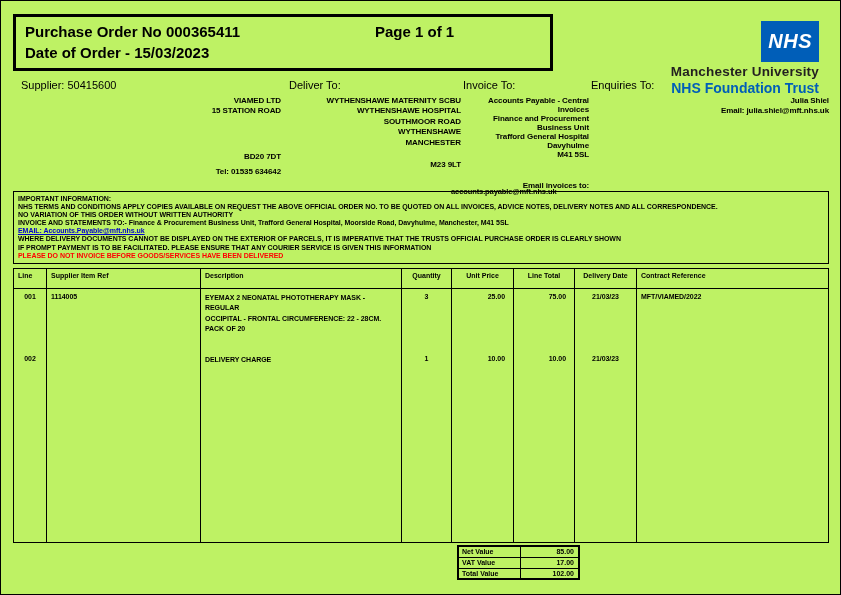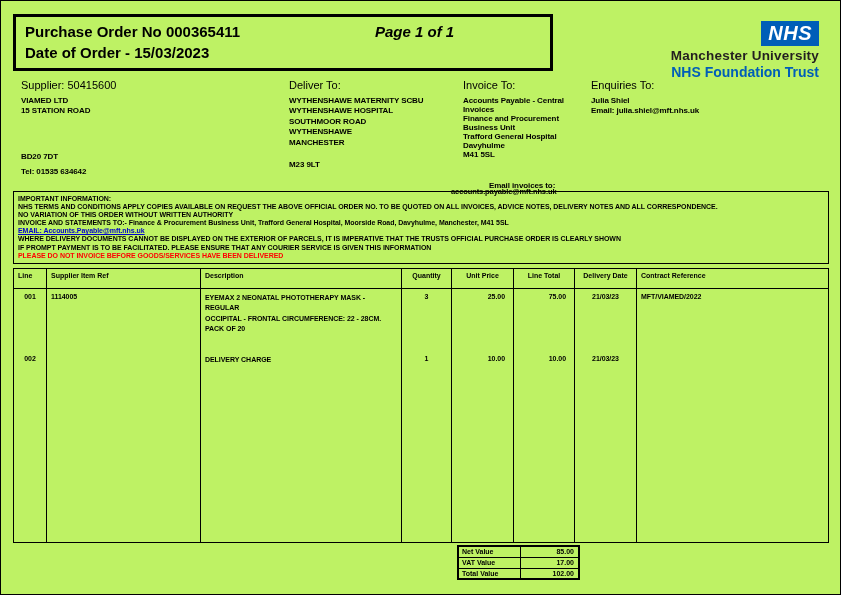--- a/index.html
+++ b/index.html
@@ -9,36 +9,36 @@
     position:relative; width:841px; height:595px; background:#bef264;
     border:1px solid #000; overflow:hidden;
   }
 
   
   .po-box {
     position:absolute; left:12px; top:13px; width:540px; height:57px;
     border:3px solid #000; padding:4px 9px;
   }
   .po-box .row1 { position:relative; font-size:15px; font-weight:bold; line-height:21px; }
-  .po-box .page-of { position:absolute; left:350px; top:0;font-style:italic; }
+  .po-box .page-of { position:absolute; left:350px; top:0; }
   .po-box .row2 { font-size:15px; font-weight:bold; line-height:21px; }
 
   
   .logo { position:absolute; right:21px; top:20px; width:180px; text-align:right; }
   .nhs-box {
     display:inline-block; background:#005EB8; color:#fff; font-weight:bold;
-    font-style:italic; font-size:20px; line-height:25px; padding:0 7px; letter-spacing:0.5px;
+    font-style:italic; font-size:20px; line-height:25px; padding:8px 7px; letter-spacing:0.5px;
   }
   .logo .org { font-size:13.5px; font-weight:bold; color:#231F20; margin-top:2px; letter-spacing:0.2px; }
   .logo .trust { font-size:14px; font-weight:bold; color:#005EB8; margin-top:1px; }
 
   
   .addr { position:absolute; top:78px; }
   .addr .title { font-size:11px; font-weight:normal; margin-bottom:5px; }
-  .addr .ln { font-size:8px; font-weight:bold; line-height:10px; letter-spacing:-0.1px; }
+  .addr .ln { font-size:8px; font-weight:bold; line-height:10px; letter-spacing:-0.1px;text-align:right; }
   .addr-supplier  { left:20px;  width:260px; }
   .addr-deliver   { left:288px; width:172px; }
   .addr-invoice   { left:462px; width:126px; }
   .addr-enquiries { left:590px; width:238px; }
   .addr-supplier .postcode { margin-top:36px; }
   .addr-supplier .tel { margin-top:5px; }
   .addr-deliver .ln { line-height:10.4px; }
   .addr-deliver .postcode { margin-top:12px; }
   .addr-invoice .ln { line-height:9px; }
   .addr-invoice .email-label { margin-top:22px;padding-left:26px; }

